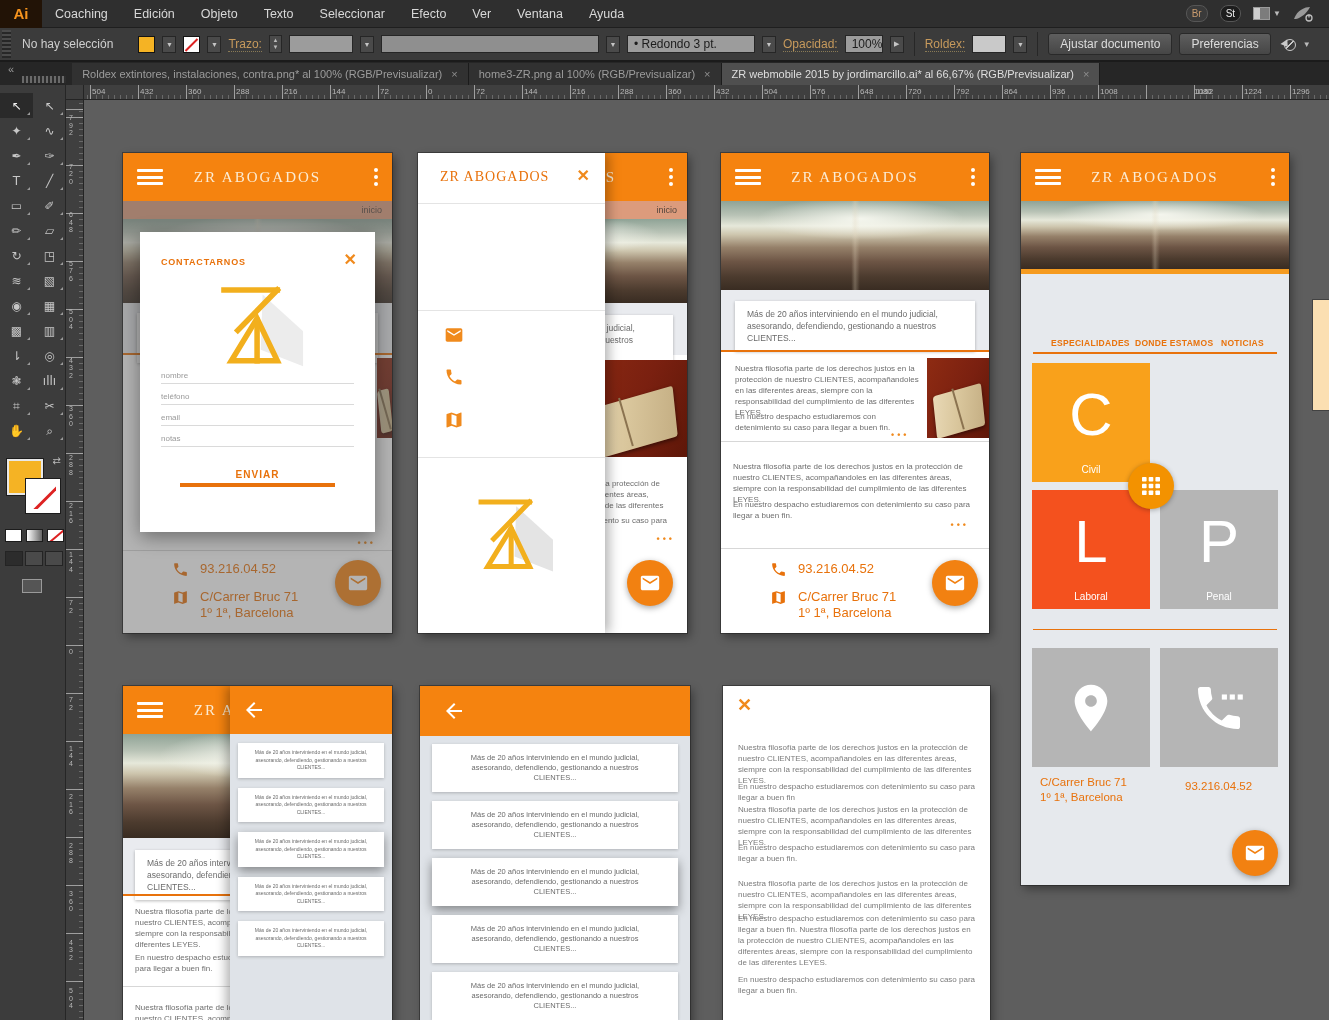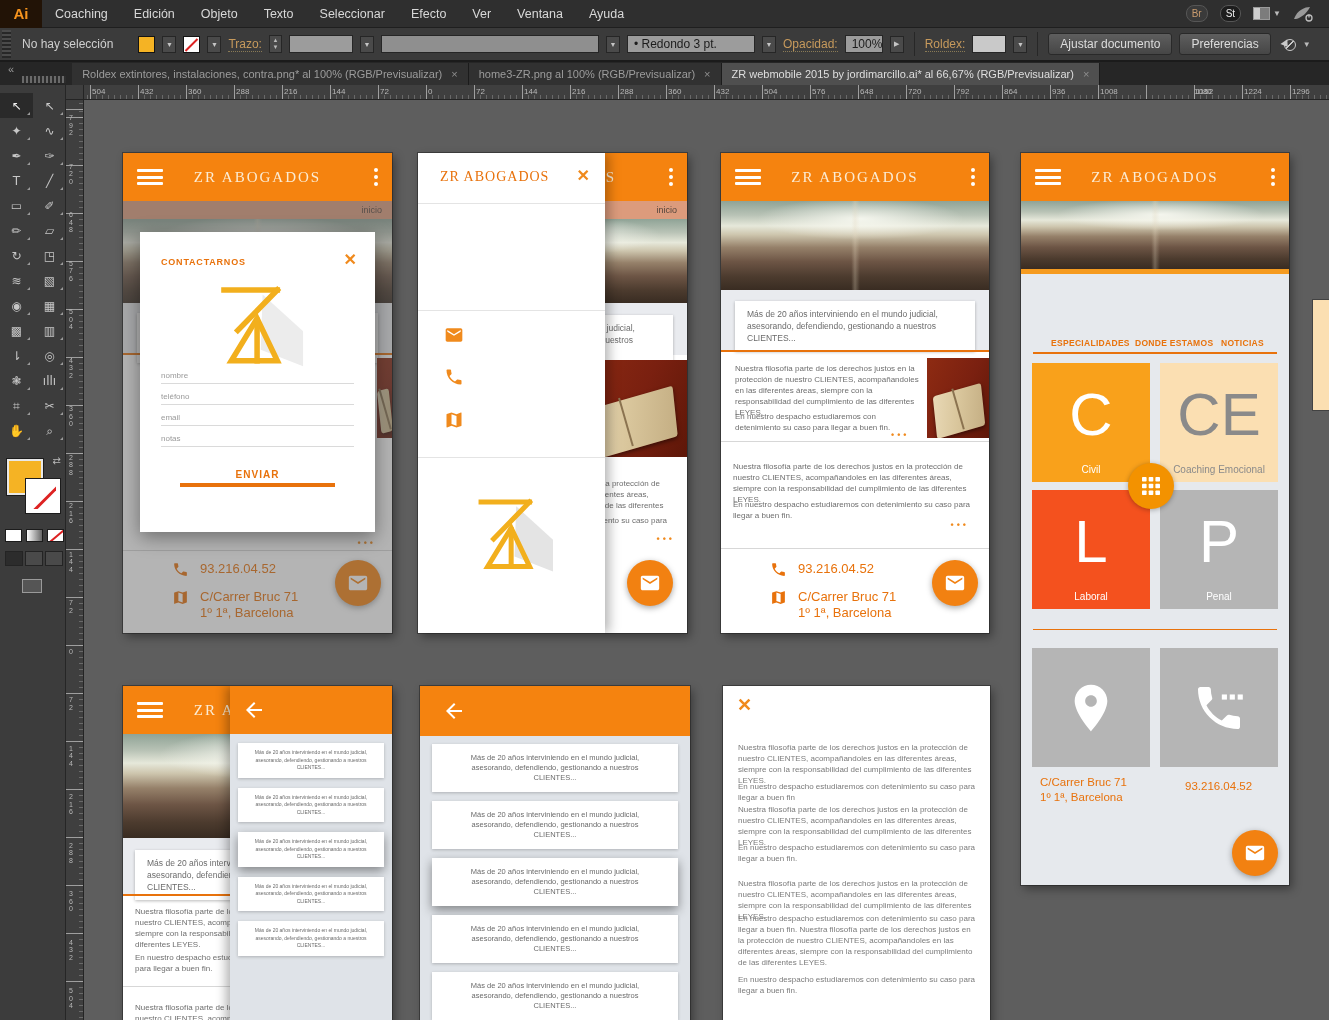--- a/index.html
+++ b/index.html
@@ -520,24 +520,20 @@
     <div style="position:absolute;left:0;right:0;top:116px;height:5px;background:#F59B20"></div>
     <div class="graybg" style="top:121px;bottom:0;background:#E6E9ED"></div>
     <div class="spec-tab" style="left:30px;top:185px">ESPECIALIDADES</div>
     <div class="spec-tab" style="left:114px;top:185px">DONDE ESTAMOS</div>
     <div class="spec-tab" style="left:200px;top:185px">NOTICIAS</div>
     <div class="orange-line" style="top:199px;left:12px;right:12px"></div>
     <div class="tile tile-c" style="left:11px;top:210px">
       <div class="letter">C</div>
       <div class="tlabel">Civil</div>
     </div>
-    <div class="tile tile-ce" style="left:139px;top:210px">
-      <div class="letter">CE</div>
-      <div class="tlabel">Coaching Emocional</div>
-    </div>
     <div class="tile tile-l" style="left:11px;top:337px">
       <div class="letter">L</div>
       <div class="tlabel">Laboral</div>
     </div>
     <div class="tile tile-p" style="left:139px;top:337px">
       <div class="letter">P</div>
       <div class="tlabel">Penal</div>
     </div>
     <div class="apps-circle" style="left:107px;top:310px">
       <svg width="20" height="20" viewBox="0 0 20 20">

